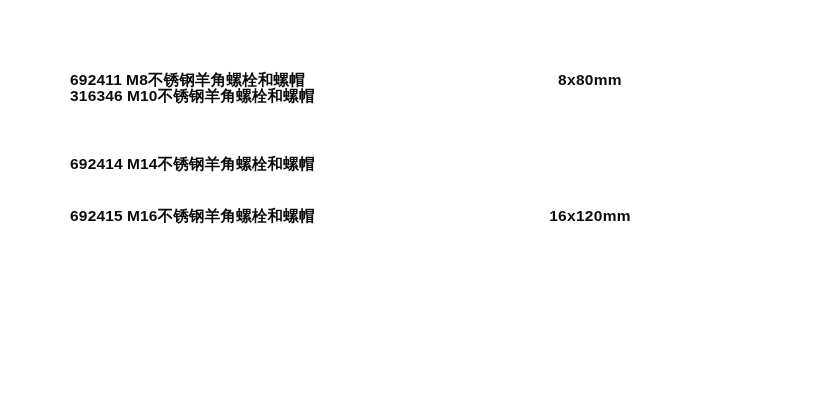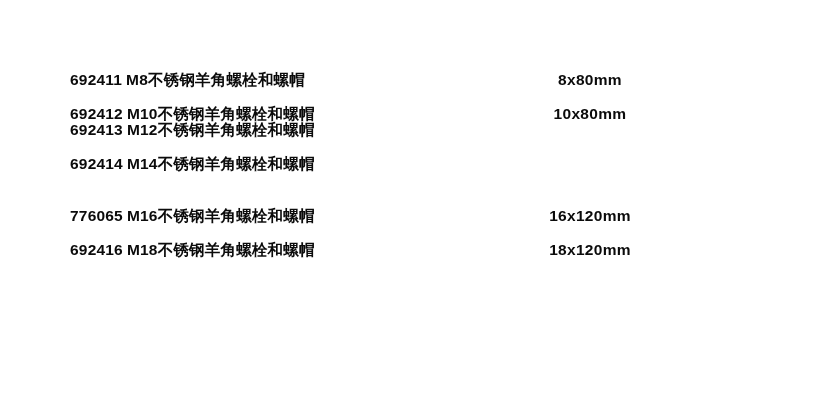--- a/index.html
+++ b/index.html
@@ -64,49 +64,39 @@
 
     <div class="row">
       <div class="cell-desc">
         <span class="code">692411</span><span>M8不锈钢羊角螺栓和螺帽</span>
       </div>
       <div class="cell-size">8x80mm</div>
     </div>
 
     <div class="row">
       <div class="cell-desc">
-        <span class="code">692412</span><span>M10不锈钢羊角螺栓和螺帽</span>
+        <span class="code">316346</span><span>M10不锈钢羊角螺栓和螺帽</span>
       </div>
-      <div class="cell-size">10x80mm</div>
     </div>
 
     <div class="row">
-      <div class="cell-desc">
-        <span class="code">692413</span><span>M12不锈钢羊角螺栓和螺帽</span>
-      </div>
     </div>
 
     <div class="row">
       <div class="cell-desc">
         <span class="code">692414</span><span>M14不锈钢羊角螺栓和螺帽</span>
       </div>
     </div>
 
     <div class="row">
       <div class="cell-desc">
-        <span class="code">776065</span><span>M16不锈钢羊角螺栓和螺帽</span>
+        <span class="code">692415</span><span>M16不锈钢羊角螺栓和螺帽</span>
       </div>
       <div class="cell-size">16x120mm</div>
     </div>
 
-    <div class="row">
-      <div class="cell-desc">
-        <span class="code">692416</span><span>M18不锈钢羊角螺栓和螺帽</span>
-      </div>
-      <div class="cell-size">18x120mm</div>
-    </div>
 
 
     <div class="row">
     </div>
 
   </div>
 </div>
 
 </body></html>

